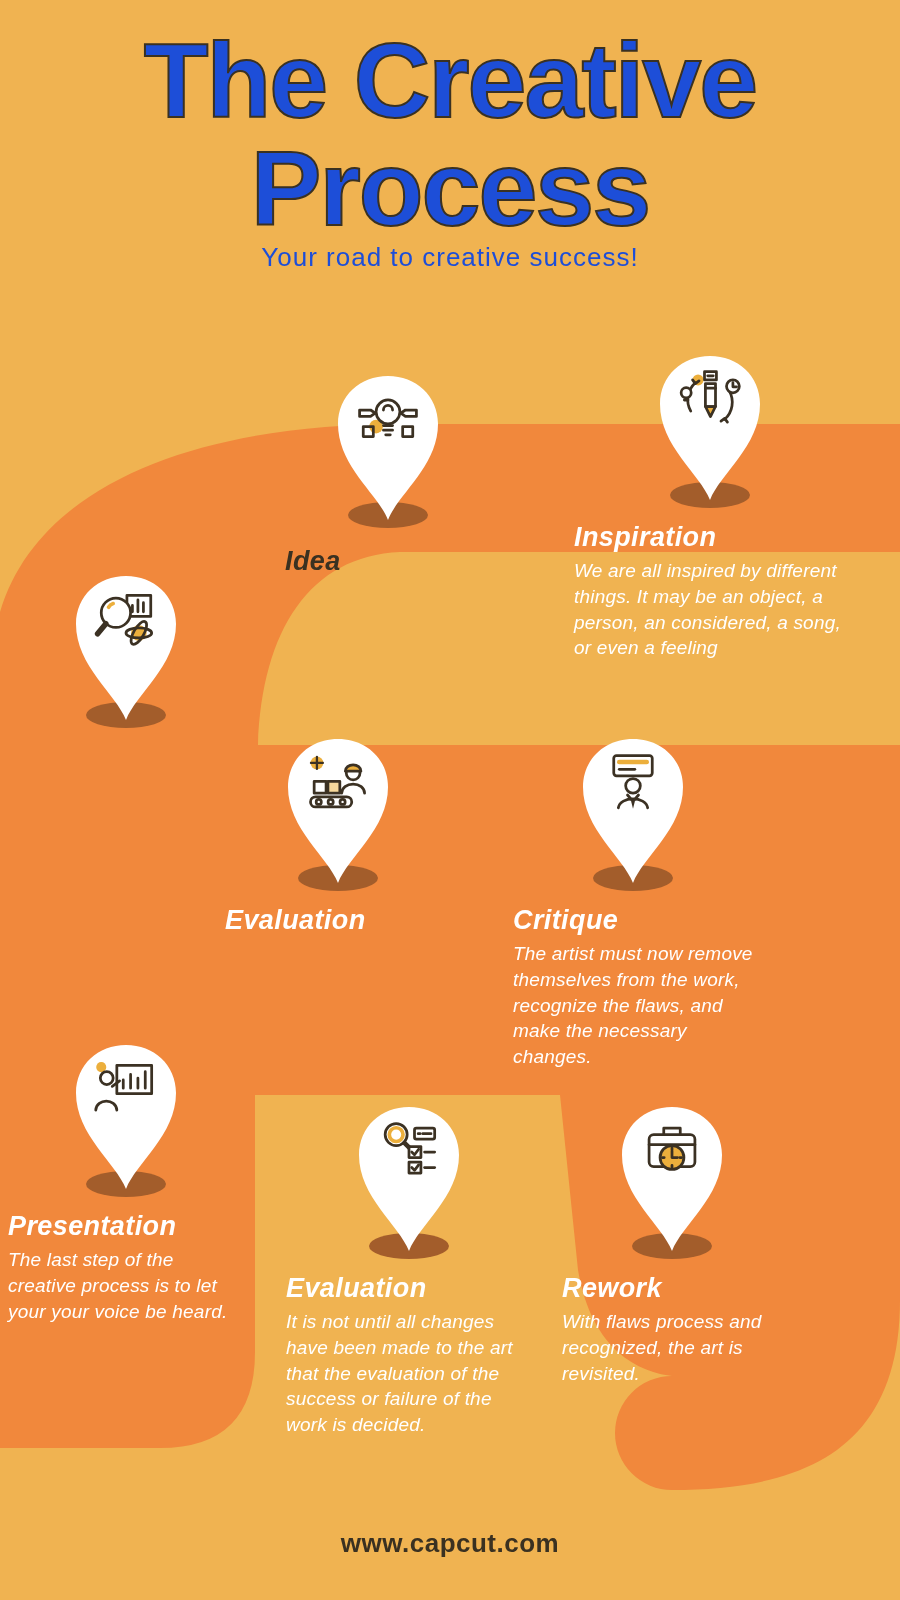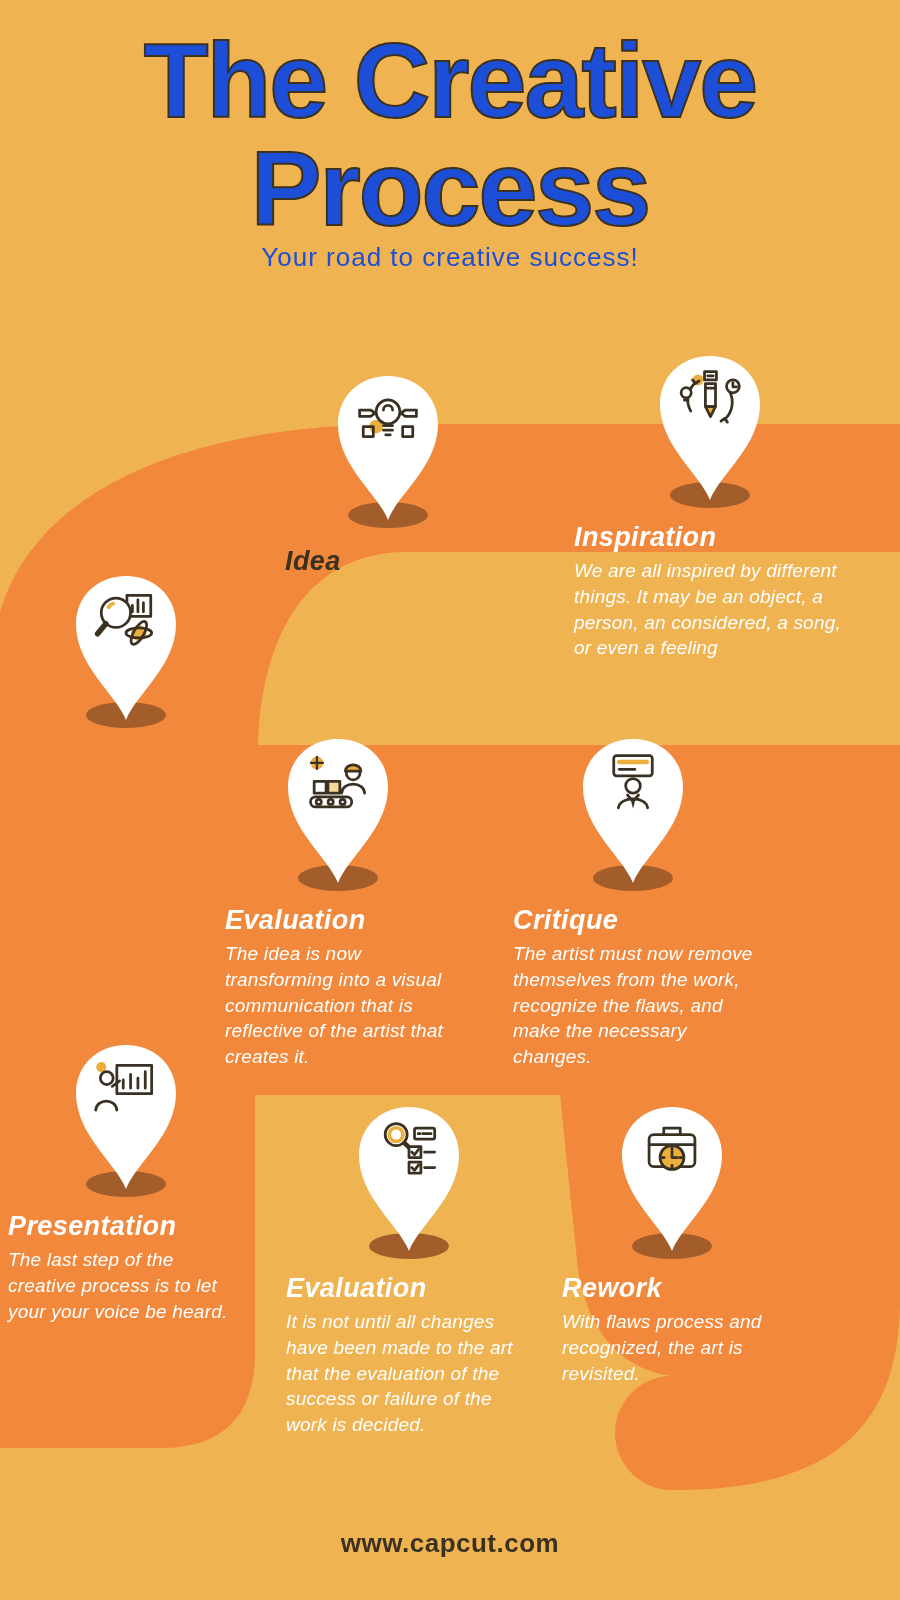--- a/index.html
+++ b/index.html
@@ -146,21 +146,20 @@
           <rect x="10" y="33" width="13" height="13" fill="#FFFFFF"></rect>
           <rect x="25" y="33" width="13" height="13" fill="#F7D89B"></rect>
           <rect x="6" y="50" width="45" height="11" rx="5.5" fill="#FFFFFF"></rect>
           <circle cx="15" cy="55.5" r="2.8"></circle>
           <circle cx="28" cy="55.5" r="2.8"></circle>
           <circle cx="41" cy="55.5" r="2.8"></circle>
         </g>
       </svg>
     </div>
     <h3 class="step-title">Evaluation</h3>
-    <p class="step-desc">The idea is now transforming into a visual communication that is reflective of the artist that creates it.</p>
   </div>
 
   <div class="step" style="left:513px;top:735px;width:240px">
     <div class="pin-wrap">
       <div class="pin-shadow"></div>
       <svg class="pin" width="112" height="150" viewBox="0 0 112 150">
         <path d="M56 148 C46 122 6 94 6 52 C6 24 28 4 56 4 C84 4 106 24 106 52 C106 94 66 122 56 148 Z" fill="#FFFFFF"></path>
       </svg>
       <svg class="icon" width="66" height="66" viewBox="0 0 72 72">
         <g stroke="#3B3123" stroke-width="3" fill="none" stroke-linecap="round" stroke-linejoin="round">

